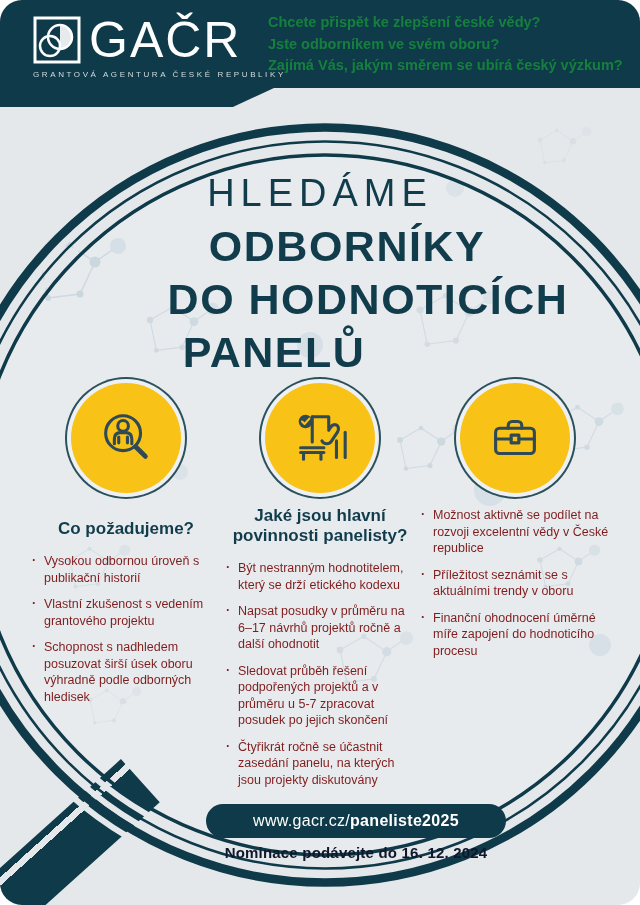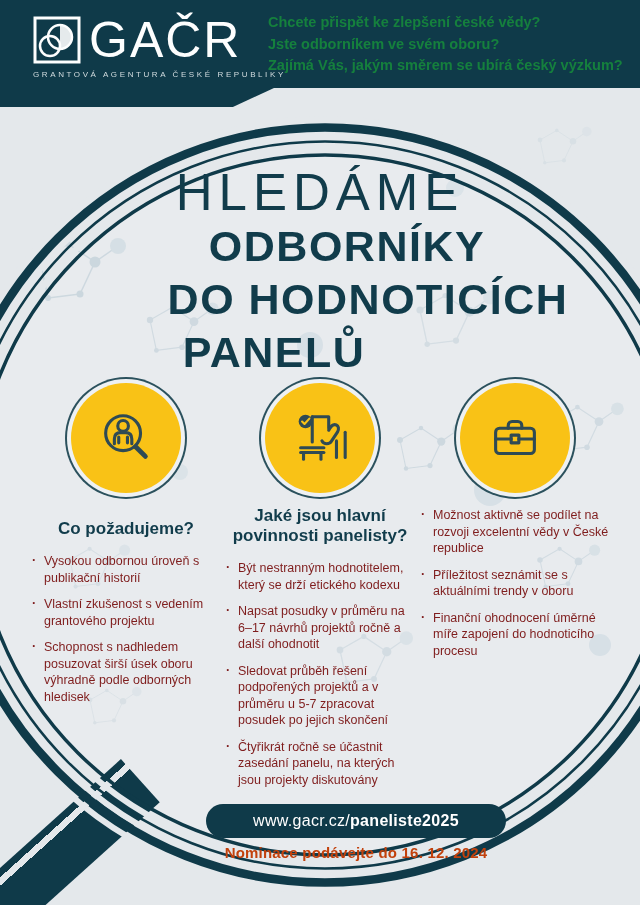--- a/index.html
+++ b/index.html
@@ -1,19 +1,20 @@
 <!DOCTYPE html>
 <html lang="cs"><head>
 <meta charset="utf-8">
 <style>
   html,body{margin:0;padding:0;}
   .page{
     position:relative;width:640px;height:905px;overflow:hidden;
     background:#e4e8eb;
     font-family:"Liberation Sans","DejaVu Sans",sans-serif;
+    border-radius:22px;
   }
   
   .molecules{position:absolute;left:0;top:0;z-index:2;pointer-events:none;}
   
   .lens-fill{
     position:absolute;left:-27px;top:153px;width:704px;height:704px;
     border-radius:50%;background:#e8ebee;z-index:1;
   }
   .handle{
     position:absolute;left:-95px;top:842px;width:270px;height:58px;
@@ -30,21 +31,21 @@
   }
   .logo{position:absolute;left:33px;top:12px;color:#fff;}
   .logo-row{display:flex;align-items:center;gap:8px;}
   .logo-word{font-size:50px;line-height:56px;font-weight:400;letter-spacing:2px;color:#fdfefe;}
   .logo-tagline{margin-top:2px;font-size:8px;letter-spacing:2.6px;color:#d2dcdf;white-space:nowrap;text-align:center;}
   .questions{position:absolute;left:268px;top:12px;z-index:11;}
   .question-line{font-size:14.5px;font-weight:bold;line-height:21.5px;color:#15803d;white-space:nowrap;}
   
   .title{position:absolute;left:0;top:166px;width:640px;text-align:center;color:#113c4b;z-index:4;}
   .title-line{white-space:nowrap;}
-  .t0{font-size:51px;font-weight:400;letter-spacing:6px;line-height:54px;}
+  .t0{font-size:38px;font-weight:400;letter-spacing:6px;line-height:54px;}
   .t1{font-size:43px;font-weight:800;letter-spacing:1.5px;line-height:53px;transform:translateX(27px);}
   .t2{font-size:43px;font-weight:800;letter-spacing:1.5px;line-height:53px;transform:translateX(48px);}
   .t3{font-size:43px;font-weight:800;letter-spacing:1.5px;line-height:53px;transform:translateX(-46px);}
   
   .col{position:absolute;top:383px;width:190px;z-index:4;}
   .col1{left:31px;} .col2{left:225px;} .col3{left:420px;}
   .icon-wrap{display:flex;justify-content:center;}
   .icon-circle{
     width:110px;height:110px;border-radius:50%;background:#f9c216;
     box-shadow:0 0 0 4px #eef1f3,0 0 0 6px #2b515d;
@@ -61,21 +62,21 @@
   
   .cta{
     position:absolute;left:206px;top:804px;width:300px;height:34px;
     background:#0f3a49;border-radius:17px;z-index:5;
     display:flex;align-items:center;justify-content:center;
     color:#fff;font-size:16px;letter-spacing:0.3px;cursor:pointer;
   }
   .cta .bold{font-weight:800;}
   .deadline{
     position:absolute;left:156px;top:844px;width:400px;text-align:center;
-    font-size:15px;font-weight:800;color:#c2410c;z-index:5;letter-spacing:0.2px;
+    font-size:15px;font-weight:800;color:#0f172a;z-index:5;letter-spacing:0.2px;
   }
 </style>
 </head>
 <body>
 
 <div class="page">
 
   <div class="lens-fill"></div>
   <div class="handle"></div>
 

